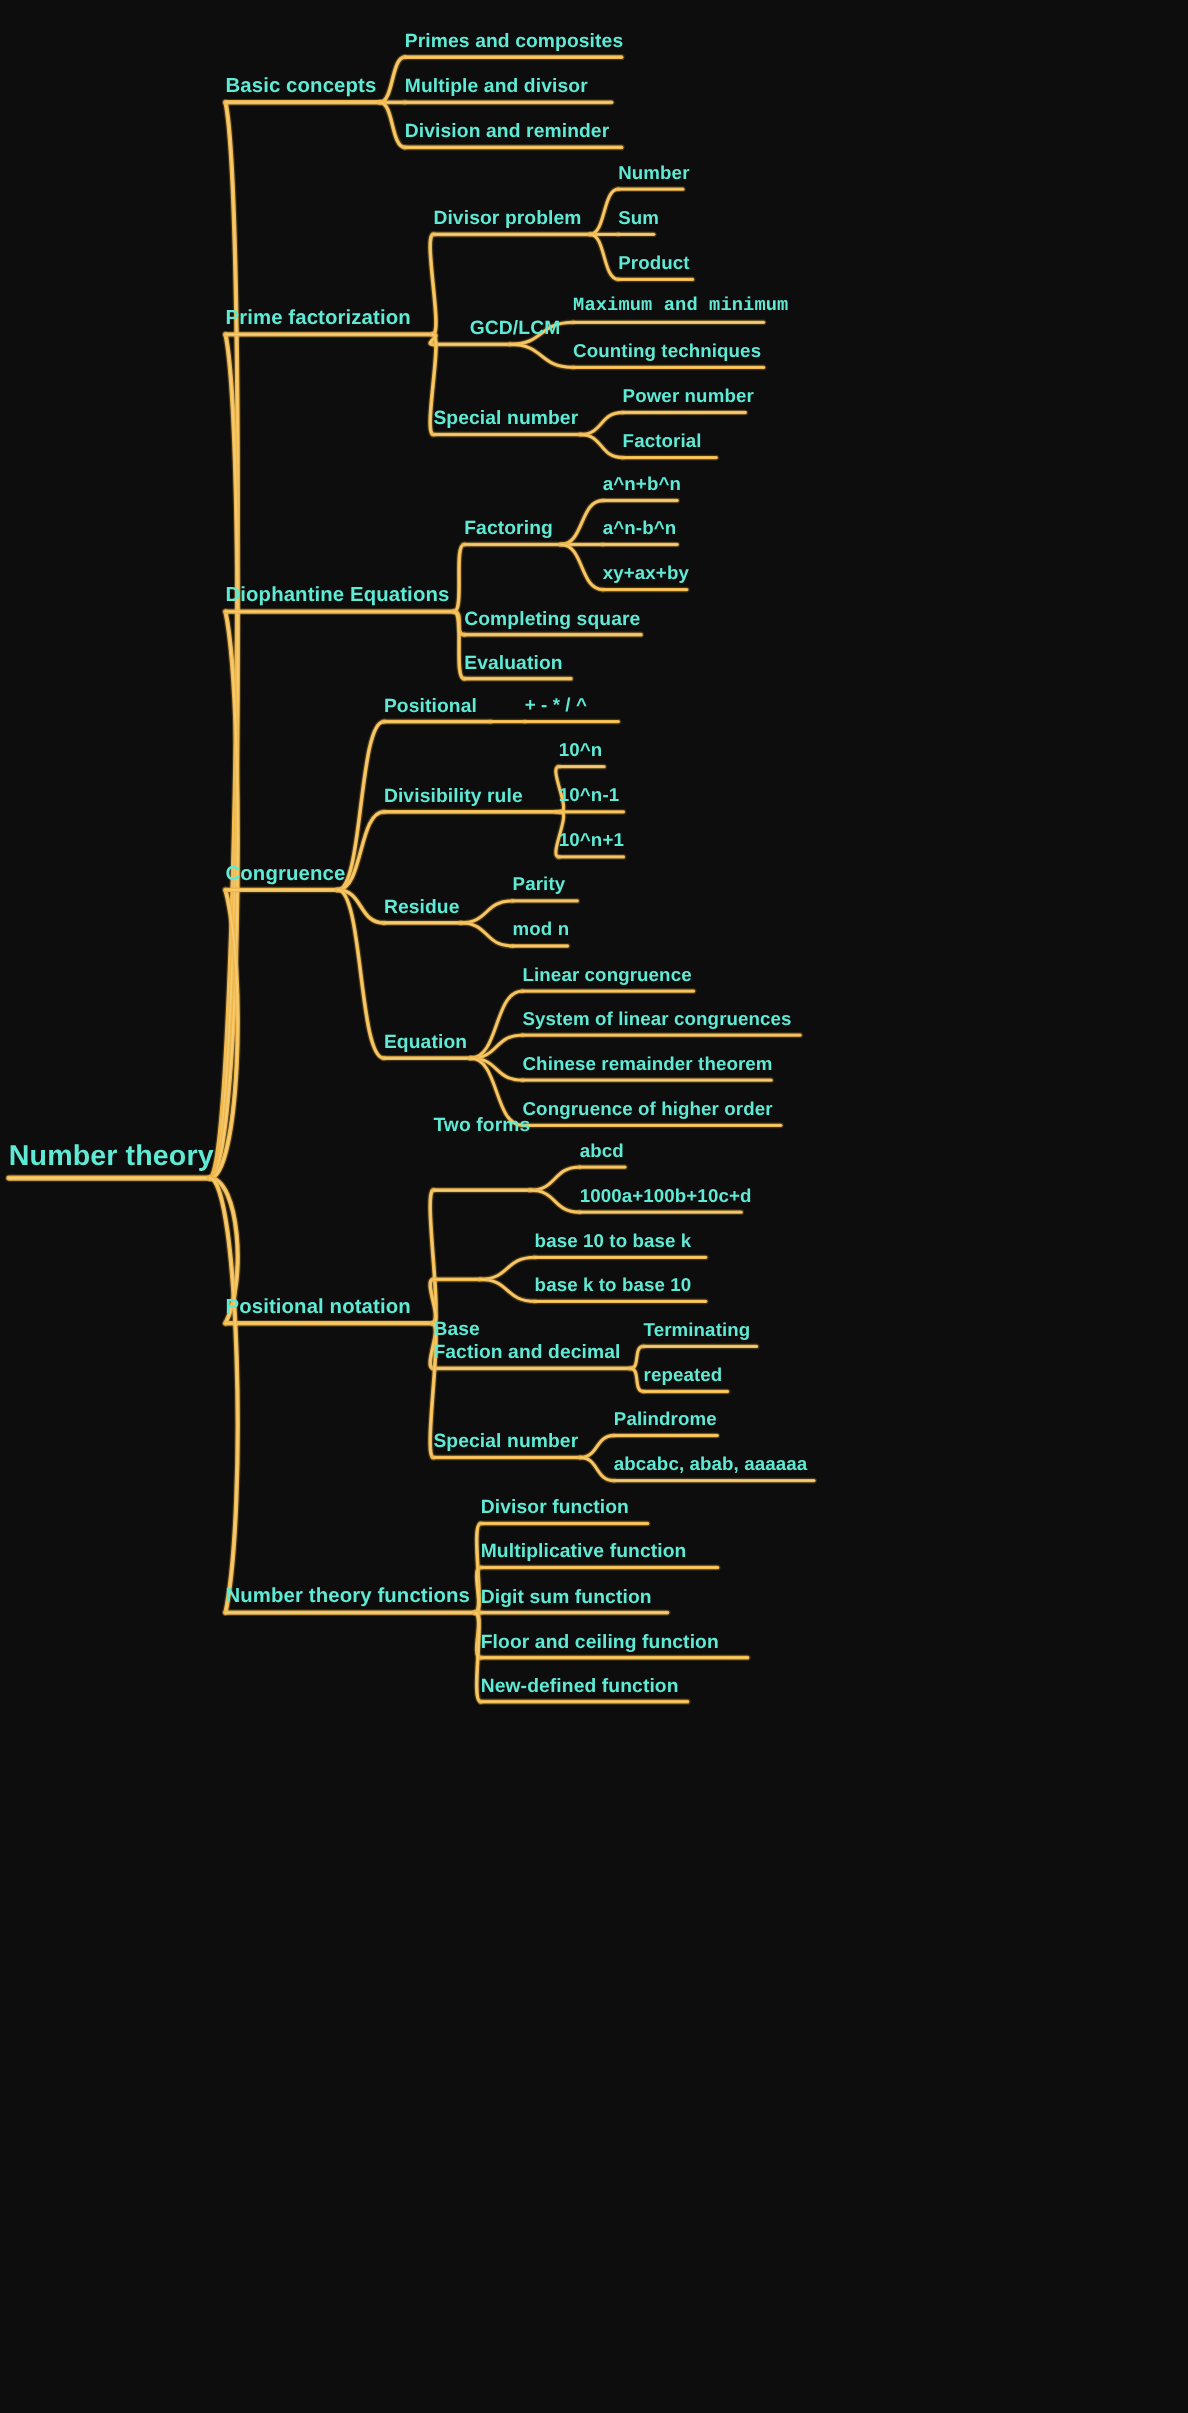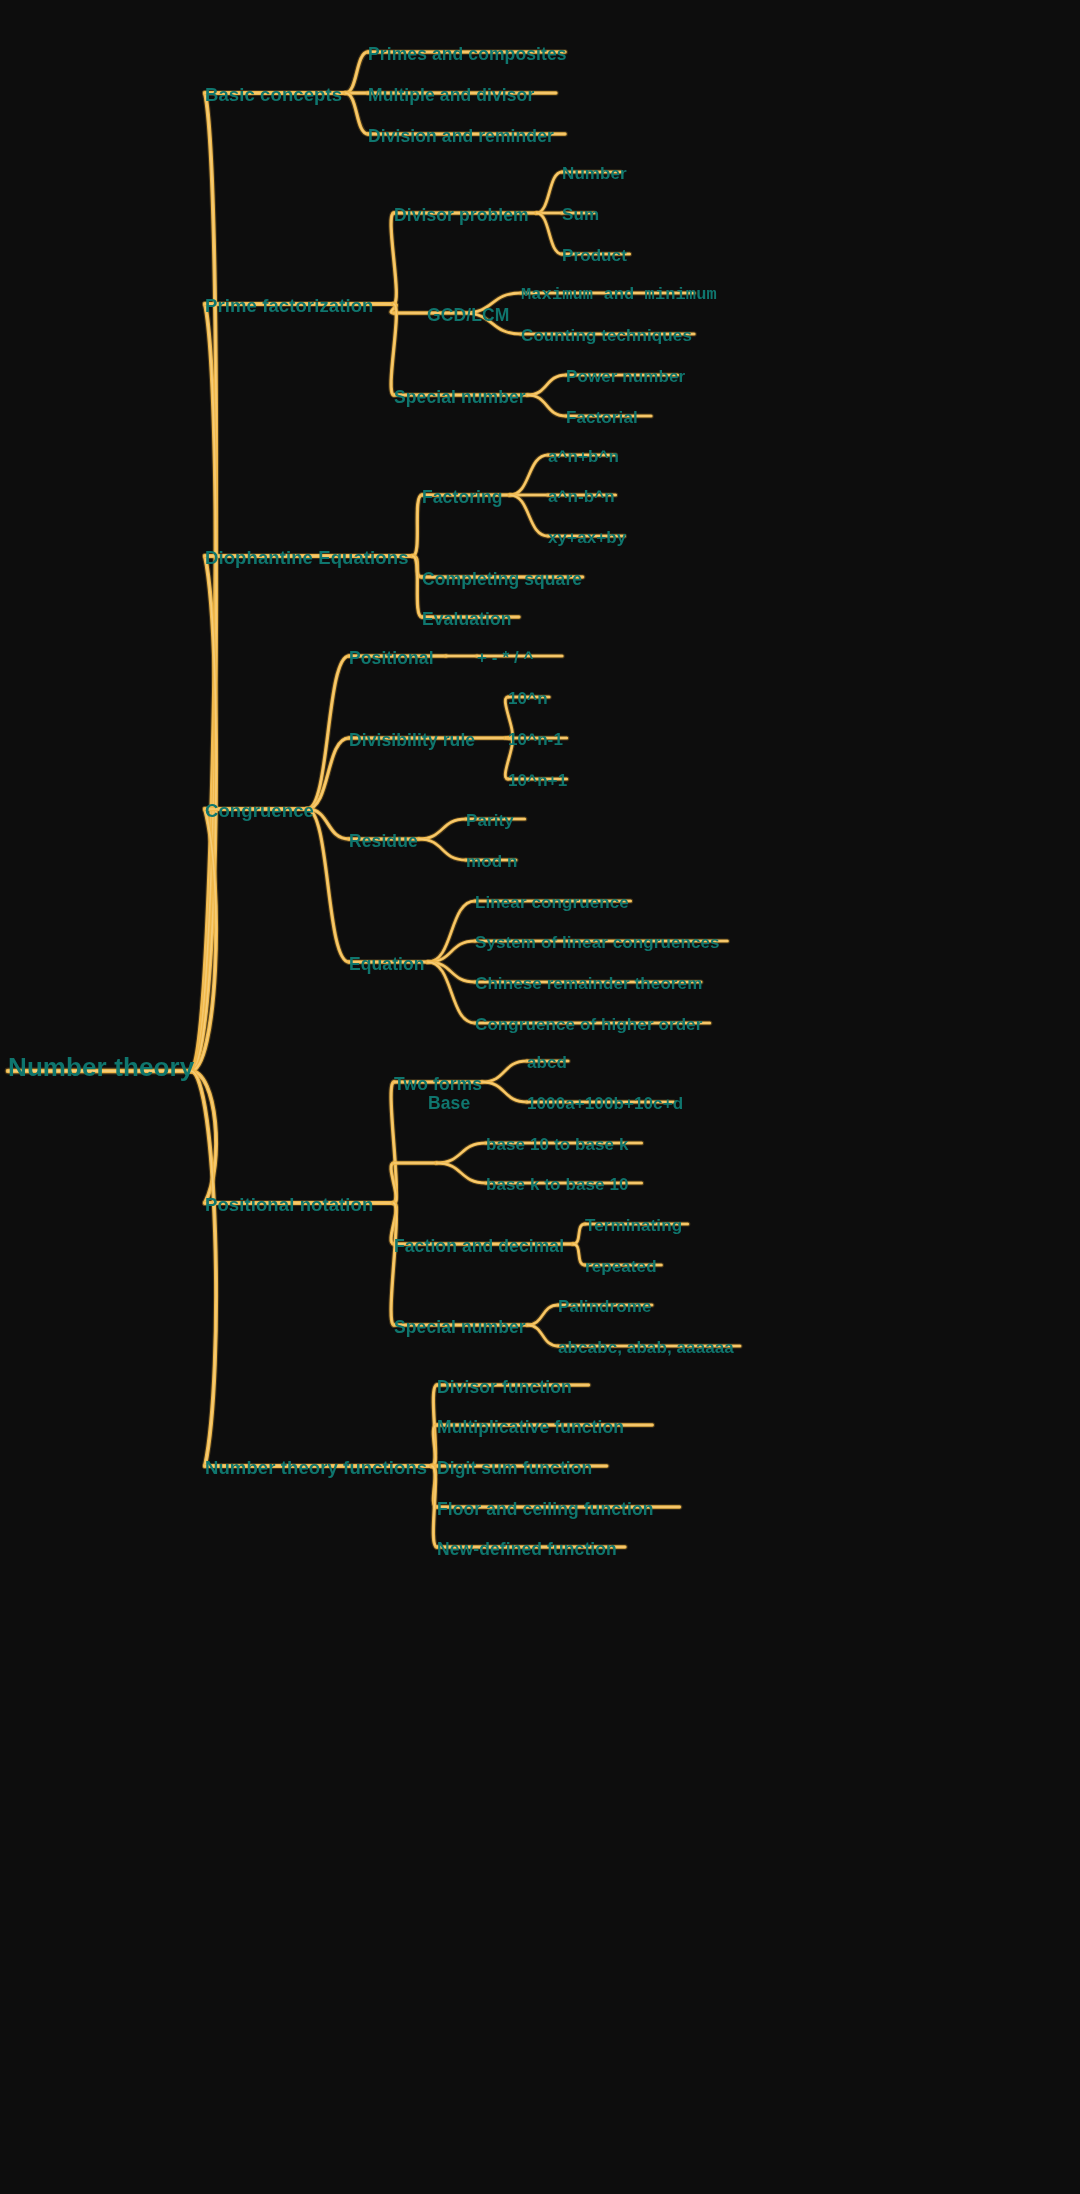--- a/index.html
+++ b/index.html
@@ -17,27 +17,26 @@
   }
   #edge-layer {
     position: absolute;
     left: 0; top: 0;
     width: 1080px;
     height: 2194px;
     pointer-events: none;
   }
   .node-label {
     position: absolute;
-    color: #0f766e;
+    color: #5eead4;
     white-space: nowrap;
     font-weight: bold;
     letter-spacing: 0.1px;
     transform: translateY(-100%);
     line-height: 1.15;
-    margin-top: 17px;
   }
   .node-root {
     font-size: 26px;
     font-weight: bold;
   }
   .node-l1 {
     font-size: 18.5px;
   }
   .node-l2 {
     font-size: 17.5px;
@@ -424,24 +423,24 @@
       <div class="node-label node-l3" style="left: 508px; top: 774px;">10^n+1</div>
       <div class="node-label node-l2" style="left: 349px; top: 834px;">Residue</div>
       <div class="node-label node-l3" style="left: 466px; top: 814px;">Parity</div>
       <div class="node-label node-l3" style="left: 466px; top: 855px;">mod n</div>
       <div class="node-label node-l2" style="left: 349px; top: 957px;">Equation</div>
       <div class="node-label node-l3" style="left: 475px; top: 896px;">Linear congruence</div>
       <div class="node-label node-l3" style="left: 475px; top: 936px;">System of linear congruences</div>
       <div class="node-label node-l3" style="left: 475px; top: 977px;">Chinese remainder theorem</div>
       <div class="node-label node-l3" style="left: 475px; top: 1018px;">Congruence of higher order</div>
       <div class="node-label node-l1" style="left: 205px; top: 1198px;">Positional notation</div>
-      <div class="node-label node-l2" style="left: 394px; top: 1077px;">Two forms</div>
+      <div class="node-label node-l2" style="left: 394px; top: 1032px;">Two forms</div>
       <div class="node-label node-l3" style="left: 527px; top: 1056px;">abcd</div>
       <div class="node-label node-l3" style="left: 527px; top: 1097px;">1000a+100b+10c+d</div>
-      <div class="node-label node-l2" style="left: 394px; top: 1096px; padding-left: 34px;">Base</div>
+      <div class="node-label node-l2" style="left: 394px; top: 1218px;">Base</div>
       <div class="node-label node-l3" style="left: 486px; top: 1138px;">base 10 to base k</div>
       <div class="node-label node-l3" style="left: 486px; top: 1178px;">base k to base 10</div>
       <div class="node-label node-l2" style="left: 394px; top: 1239px;">Faction and decimal</div>
       <div class="node-label node-l3" style="left: 585px; top: 1219px;">Terminating</div>
       <div class="node-label node-l3" style="left: 585px; top: 1260px;">repeated</div>
       <div class="node-label node-l2" style="left: 394px; top: 1320px;">Special number</div>
       <div class="node-label node-l3" style="left: 558px; top: 1300px;">Palindrome</div>
       <div class="node-label node-l3" style="left: 558px; top: 1341px;">abcabc, abab, aaaaaa</div>
       <div class="node-label node-l1" style="left: 205px; top: 1461px;">Number theory functions</div>
       <div class="node-label node-l2" style="left: 437px; top: 1380px;">Divisor function</div>

